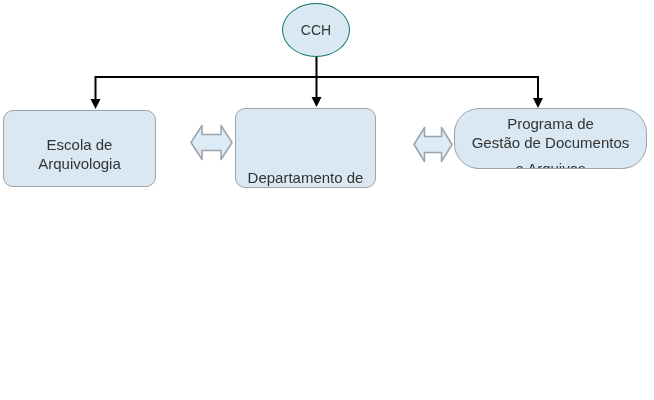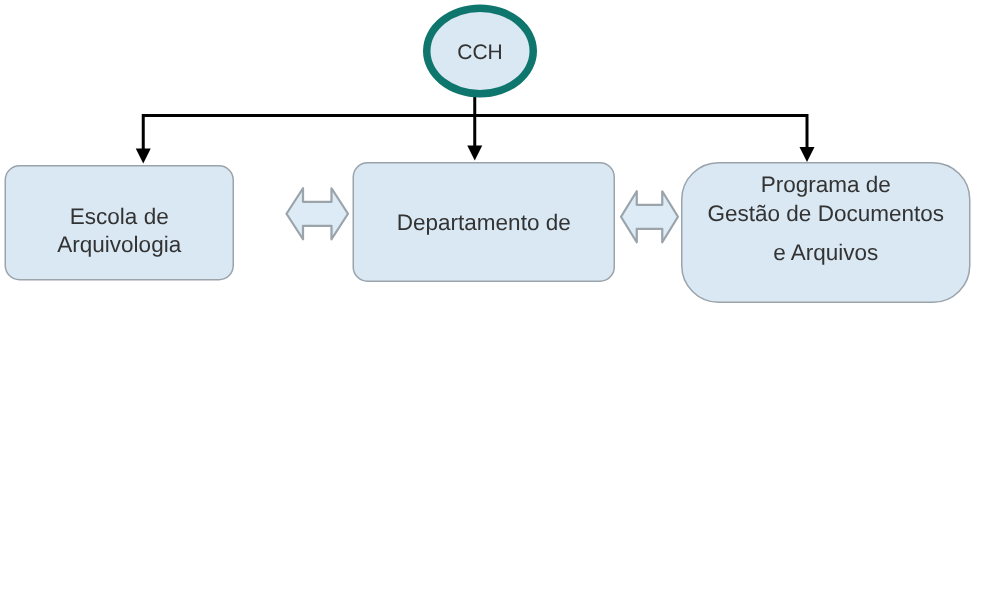--- a/index.html
+++ b/index.html
@@ -14,21 +14,21 @@
   .connectors {
     position: absolute;
     left: 0; top: 0;
     pointer-events: none;
   }
   .ellipse {
     position: absolute;
     left: 282px; top: 3px;
     width: 66px; height: 52px;
     background: #d9e8f3;
-    border: 5px solid #0f766e;
+    border: 1px solid #0f766e;
     border-radius: 50%;
     display: flex;
     align-items: center;
     justify-content: center;
     font-size: 14px;
     color: #333333;
   }
   .box {
     position: absolute;
     background: #d9e8f3;
@@ -45,28 +45,28 @@
   .box1 {
     left: 3px; top: 110px;
     width: 153px; height: 77px;
     display: flex;
     flex-direction: column;
     justify-content: flex-end;
     padding-bottom: 13px;
   }
   .box2 {
     left: 235px; top: 108px;
-    width: 175px; height: 80px;
+    width: 141px; height: 80px;
     display: flex;
     flex-direction: column;
-    justify-content: center;
+    justify-content: flex-end;
   }
   .box3 {
     left: 454px; top: 108px;
-    width: 193px; height: 94px;
+    width: 193px; height: 61px;
     padding-top: 5px;
     border-radius: 25px;
   }
   .box3 .clipped { margin-top: 7px; }
   .dbl-arrow { position: absolute; }
   .a1 { left: 190px; top: 124px; }
   .a2 { left: 413px; top: 126px; }
 </style>
 </head>
 <body>

